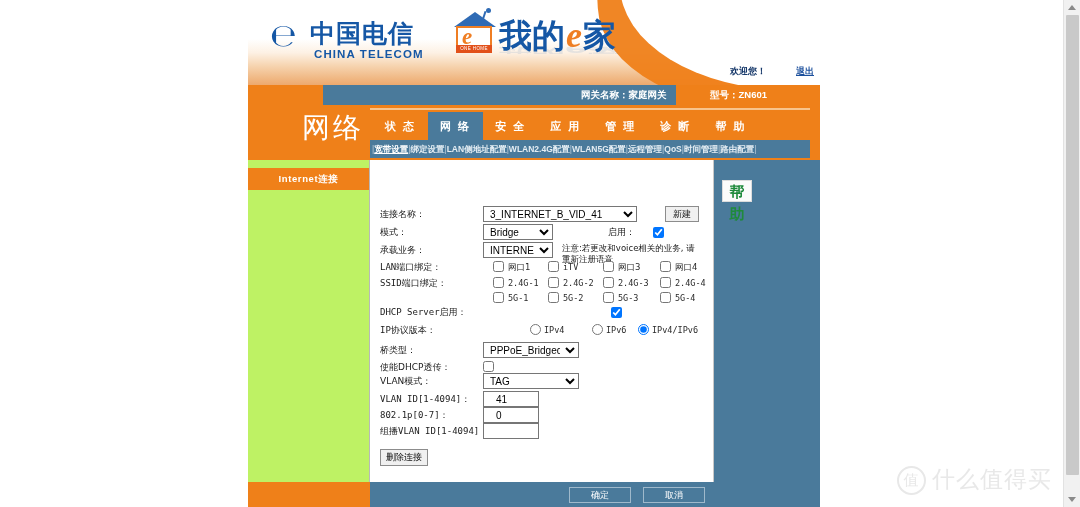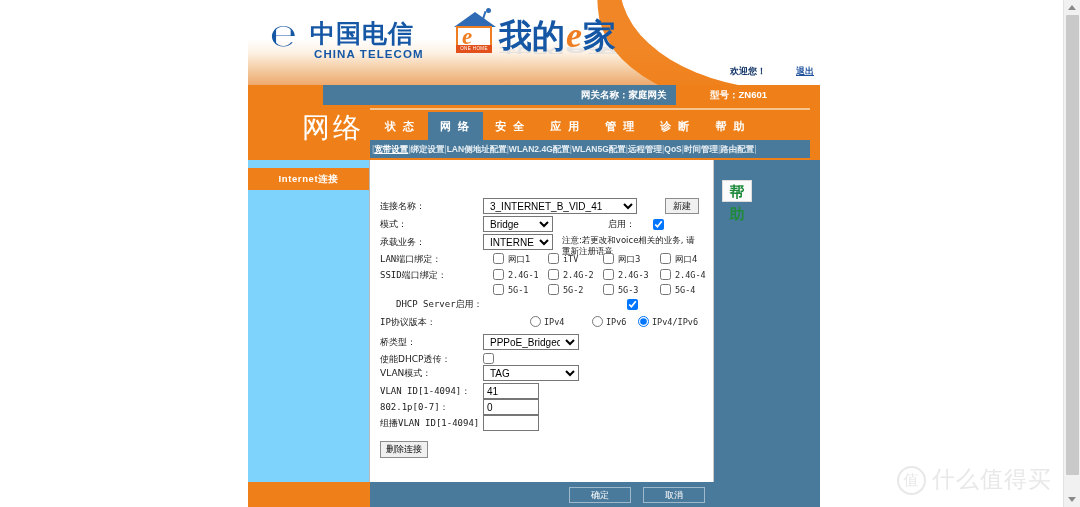--- a/index.html
+++ b/index.html
@@ -241,21 +241,21 @@
   .subnav a {
     color: #e4edf3; text-decoration: none; cursor: pointer; font-weight: bold;
   }
   .subnav a.cur { text-decoration: underline; color:#ffffff; }
   .subnav .sep { color: #b9cbd8; }
 
   
   .leftcol {
     position: absolute; left: 0; top: 160px;
     width: 122px; height: 322px;
-    background: #7dd3fc;
+    background: #bef264;
     border-right: 1px solid #b8b8b8;
     box-sizing: border-box;
   }
   .leftcol-item {
     position: absolute; left: 0px; top: 8px;
     width: 121px; height: 22px;
     background: #ef8019;
     color: #ffffff;
     font-size: 9.5px; line-height: 22px;
     font-weight: bold;
@@ -310,21 +310,21 @@
     font-size: 9px; line-height: 14px;
     text-align: center;
     cursor: pointer;
     box-sizing: border-box;
   }
   .btn-ok { left: 321px; }
   .btn-cancel { left: 395px; }
 
   
   .form {
-    position: absolute; left: 122px; top: 148px;
+    position: absolute; left: 122px; top: 156px;
     width: 344px; height: 322px;
     font-size: 9px;
     color: #222;
   }
   .frow {
     position: absolute;
     left: 0; width: 344px; height: 16px;
   }
   .flabel {
     position: absolute; left: 10px; top: 0;
@@ -347,21 +347,21 @@
     box-sizing: border-box;
   }
   input.ftext {
     position: absolute;
     height: 16px;
     font-size: 10px;
     font-family: "Liberation Sans", sans-serif;
     border: 1px solid #767676;
     background: #ffffff;
     color: #000;
-    padding: 0 3px;
+    padding: 0 12px;
     box-sizing: border-box;
   }
   .fbtn {
     position: absolute;
     height: 16px; min-width: 34px;
     font-size: 9px;
     font-family: "DejaVu Sans", sans-serif;
     border: 1px solid #8c8c8c;
     background: #f0f0f0;
     color: #111;
@@ -560,21 +560,21 @@
             <span class="cbtxt" style="left: 138px; top: 3px;">5G-1</span>
             <input type="checkbox" class="cbx" style="left: 178px; top: 2px;">
             <span class="cbtxt" style="left: 193px; top: 3px;">5G-2</span>
             <input type="checkbox" class="cbx" style="left: 233px; top: 2px;">
             <span class="cbtxt" style="left: 248px; top: 3px;">5G-3</span>
             <input type="checkbox" class="cbx" style="left: 290px; top: 2px;">
             <span class="cbtxt" style="left: 305px; top: 3px;">5G-4</span>
           </div>
       </div>
 
-      <div class="frow" style="top:148px;margin-left:16px;">
+      <div class="frow" style="top:148px;">
         <div class="flabel">DHCP Server启用：</div>
         <input type="checkbox" class="cbx" style="left: 241px; top: 3px;" checked="">
       </div>
 
       <div class="frow" style="top:166px;">
         <div class="flabel">IP协议版本：</div>
         <div id="ipver-group">
             <input type="radio" name="ipver" class="cbx" style="left: 160px; top: 2px;">
             <span class="cbtxt" style="left: 174px; top: 3px;">IPv4</span>
             <input type="radio" name="ipver" class="cbx" style="left: 222px; top: 2px;">

